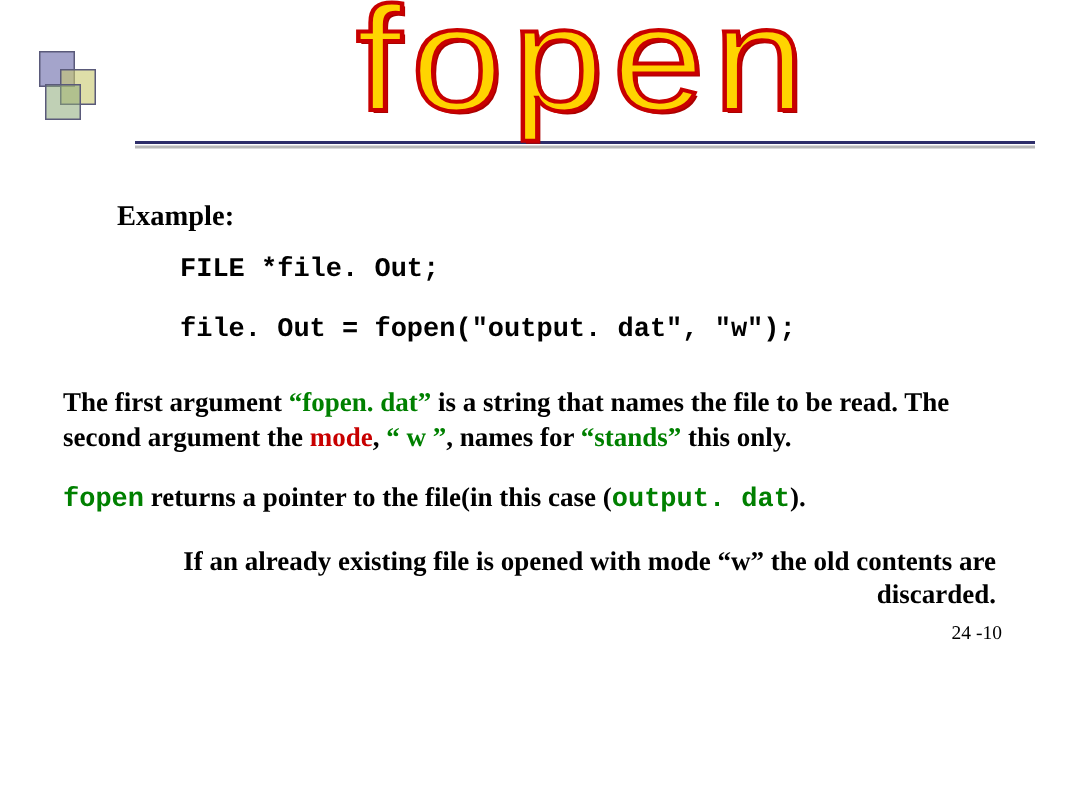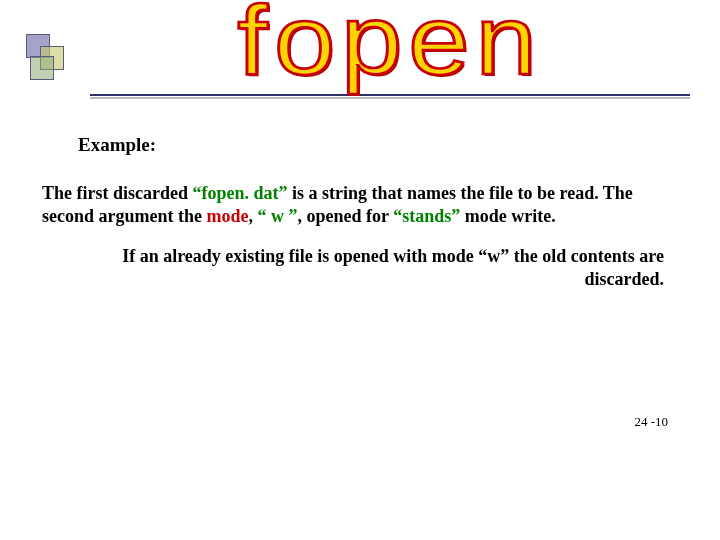--- a/index.html
+++ b/index.html
@@ -144,25 +144,32 @@
     <div class="title-text-wrap">
       <span class="title-text">fopen</span>
     </div>
   </div>
   <div class="title-bar-shadow"></div>
 
   <div class="body">
 
     <div class="label-example">Example:</div>
 
+    <div class="codeblock">
+      <div class="code-line1">FILE *file. Out;</div>
+      <div>file. Out = fopen("output. dat", "w");</div>
+    </div>
 
     <div class="para">
-      <span>The first discarded </span><span class="kw-green">“fopen. dat”</span><span> is a string that names the file to be read. The second argument the </span><span class="kw-red">mode</span><span>, </span><span class="kw-green">“ w ”</span><span>, opened for </span><span class="kw-green">“stands”</span><span> mode write.</span>
+      <span>The first argument </span><span class="kw-green">“fopen. dat”</span><span> is a string that names the file to be read. The second argument the </span><span class="kw-red">mode</span><span>, </span><span class="kw-green">“ w ”</span><span>, names for </span><span class="kw-green">“stands”</span><span> this only.</span>
     </div>
 
+    <div class="para para2">
+      <span class="mono-green">fopen</span><span> returns a pointer to the file(in this case (</span><span class="mono-green">output. dat</span><span>).</span>
+    </div>
 
     <div class="para para3">If an already existing file is opened with mode “w” the old contents are discarded.</div>
 
   </div>
 
   <div class="slide-number">24 -10</div>
 
 </div>
 
 </body></html>

